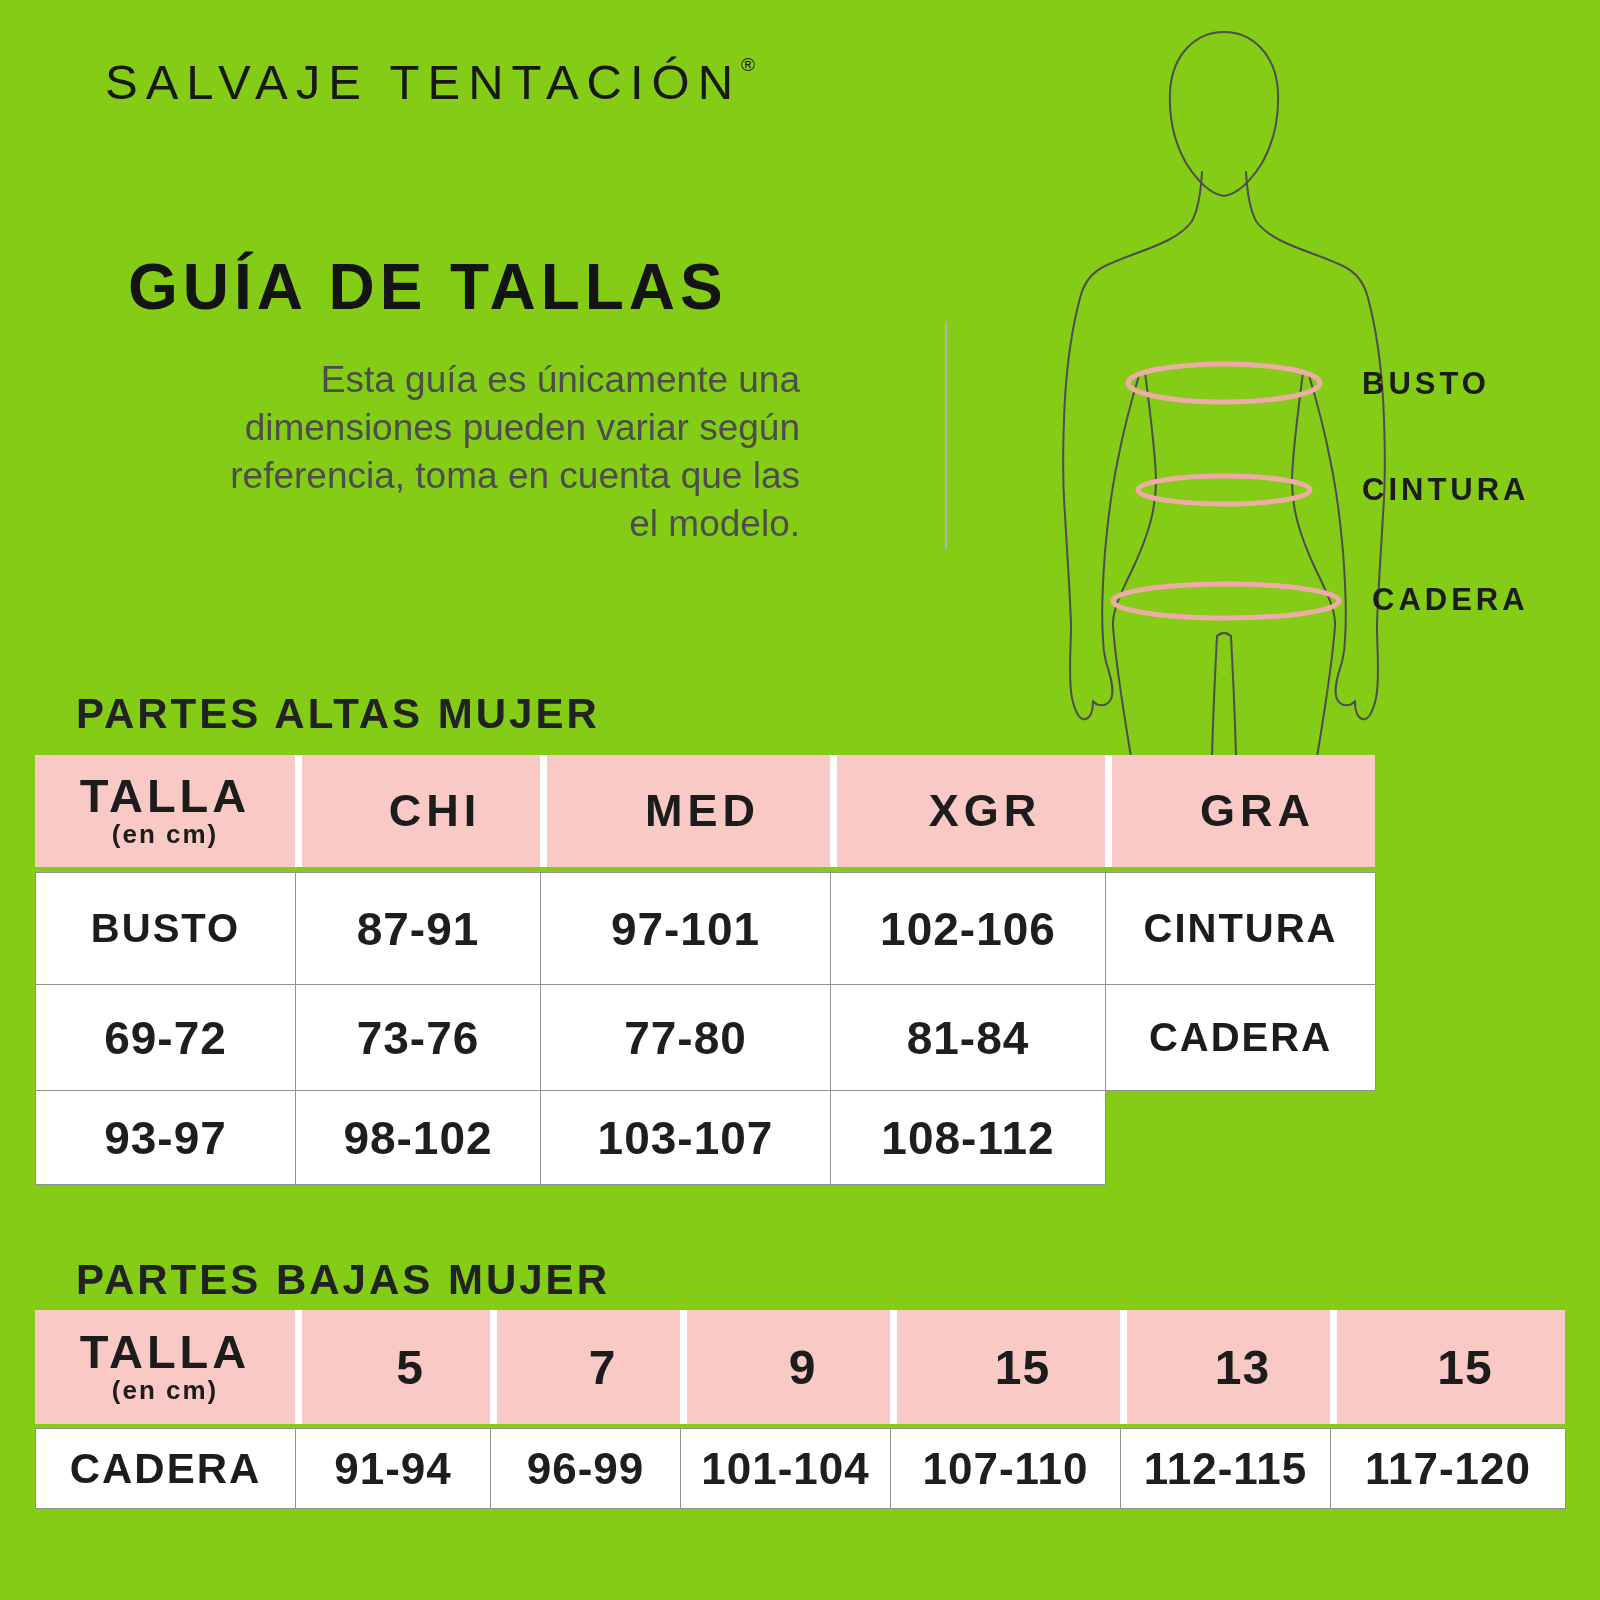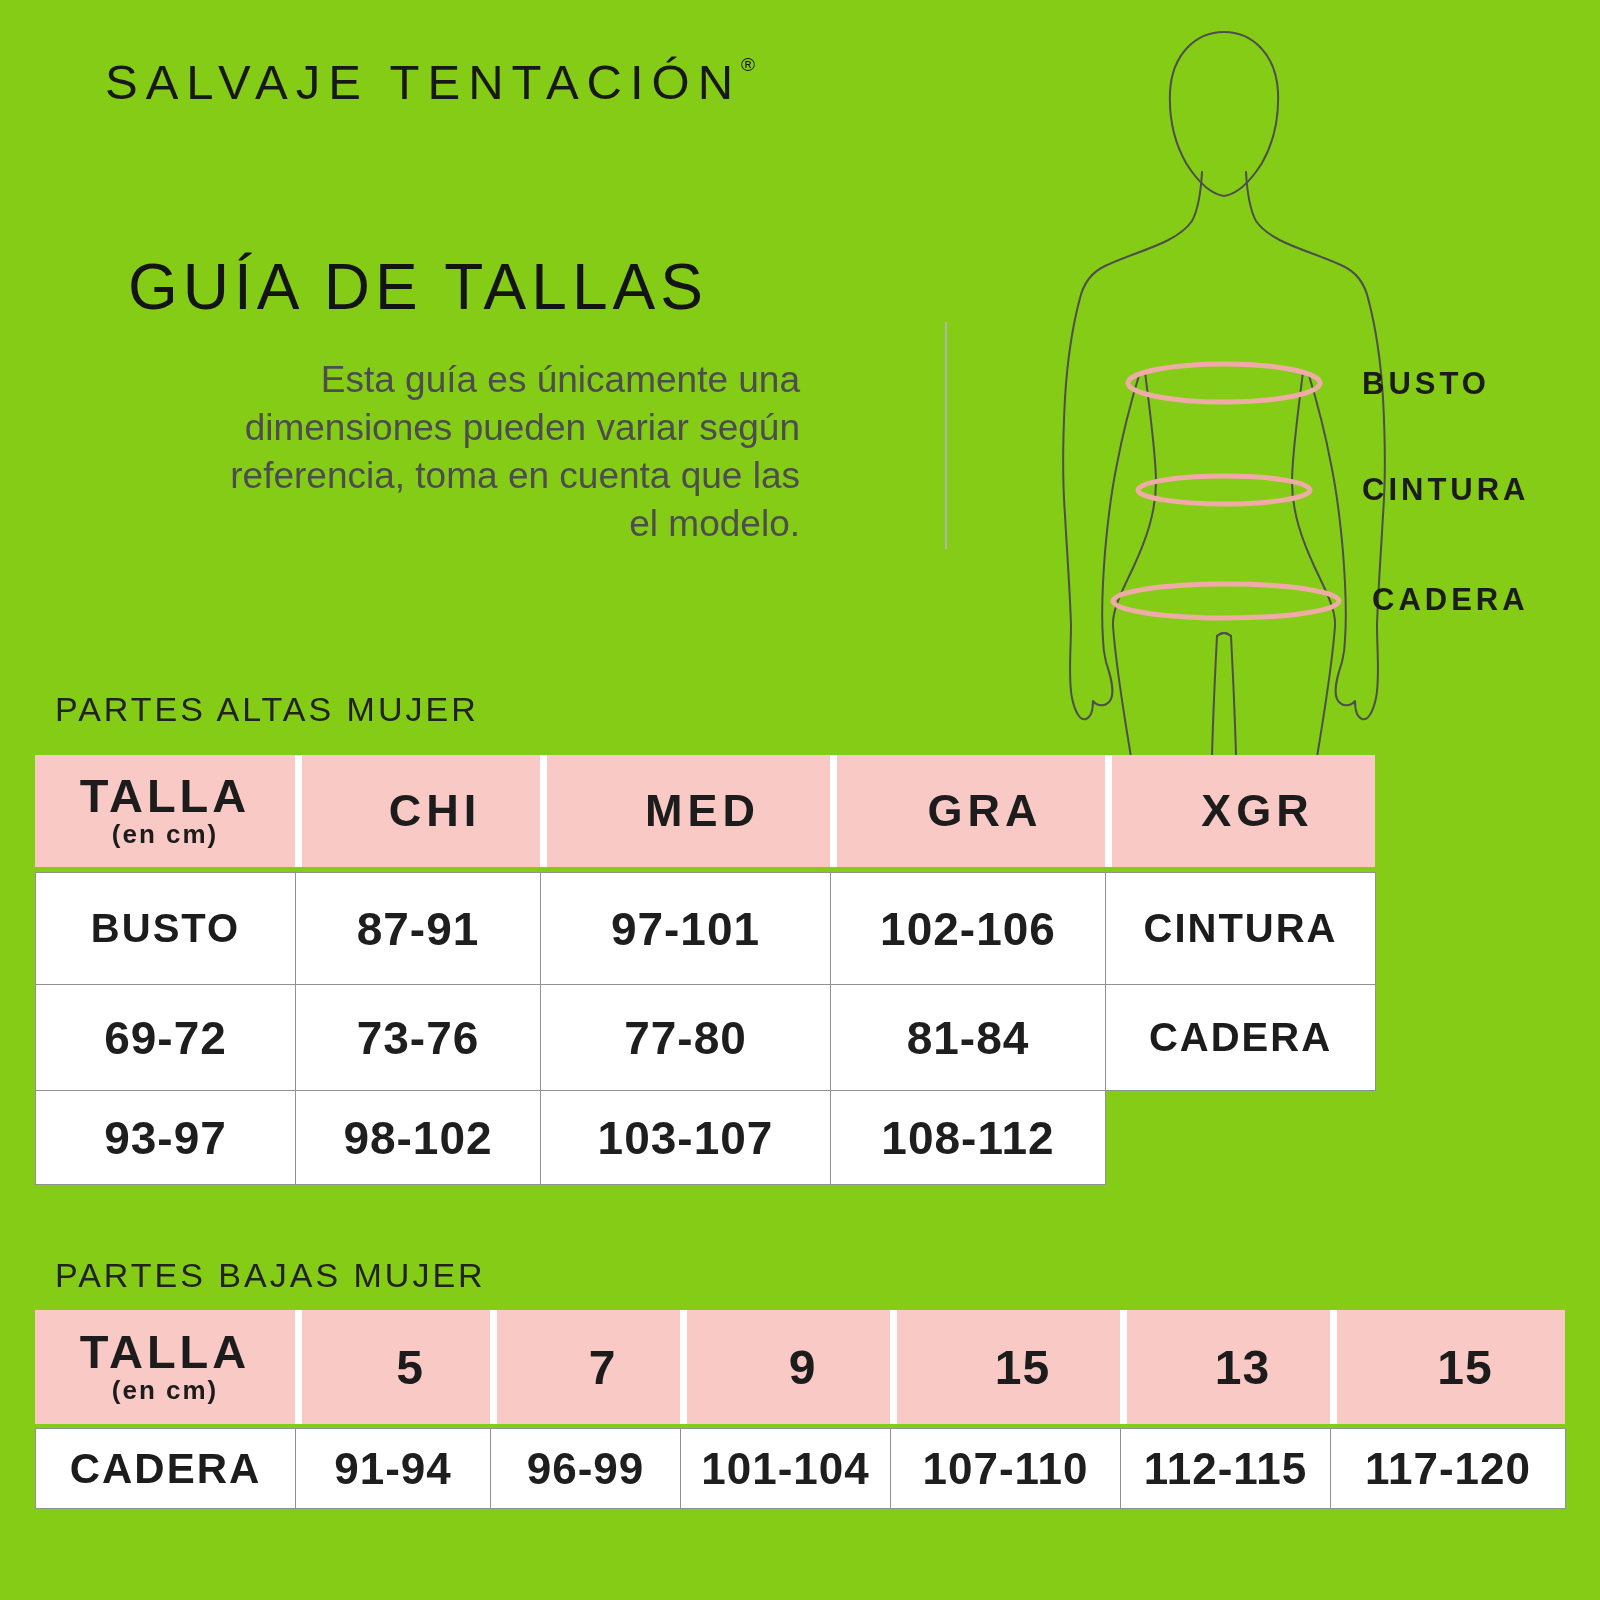--- a/index.html
+++ b/index.html
@@ -11,32 +11,32 @@
   }
   html,body{margin:0;padding:0;background:#fff;}
   .canvas{
     position:relative;width:1600px;height:1600px;background:#84cc16;overflow:hidden;
     font-family:"Liberation Sans",sans-serif;color:var(--text-dark);
   }
   
   .brand{position:absolute;left:105px;top:54px;font-size:49px;letter-spacing:8px;color:#181818;font-weight:400;white-space:nowrap;}
   .brand sup{font-size:19px;letter-spacing:0;vertical-align:28px;}
   
-  .title{position:absolute;left:128px;top:250px;margin:0;font-size:64px;font-weight:400;letter-spacing:5px;color:#141414;white-space:nowrap;}
+  .title{position:absolute;left:128px;top:250px;margin:0;font-size:64px;font-weight:700;letter-spacing:5px;color:#141414;white-space:nowrap;}
   .description{position:absolute;left:55px;top:356px;width:745px;text-align:right;font-size:37px;line-height:48px;color:var(--text-gray);}
   
   .divider{position:absolute;left:945px;top:322px;width:2px;height:227px;background:#b3b3b3;}
   
   .figure{position:absolute;left:950px;top:20px;width:650px;height:737px;}
   .measure-label{position:absolute;font-size:31px;font-weight:700;letter-spacing:4px;color:#1c1c1c;white-space:nowrap;}
   .lbl-busto{left:1362px;top:366px;}
   .lbl-cintura{left:1362px;top:472px;}
   .lbl-cadera{left:1372px;top:582px;}
   
-  .section-label{position:absolute;left:55px;font-size:34px;font-weight:400;letter-spacing:3px;color:#222;white-space:nowrap;}
+  .section-label{position:absolute;left:76px;font-size:42px;font-weight:700;letter-spacing:3px;color:#222;white-space:nowrap;}
   .sec-altas{top:690px;}
   .sec-bajas{top:1256px;}
   
   .thead{position:absolute;left:35px;display:grid;}
   .thead .hcell{
     box-sizing:border-box;background:var(--header-pink);
     display:flex;flex-direction:column;align-items:center;justify-content:center;
   }
   .thead .hcell:not(:first-child){border-left:7px solid #fff;padding-left:28px;}
   .t1-cols{grid-template-columns:260px 245px 290px 275px 270px;}
@@ -108,22 +108,22 @@
 
   <div class="section-label sec-altas">PARTES ALTAS MUJER</div>
 
   <div class="thead t1-cols thead-altas">
     <div class="hcell">
       <div class="talla">TALLA</div>
       <div class="talla-unit">(en cm)</div>
     </div>
     <div class="hcell size-col">CHI</div>
     <div class="hcell size-col">MED</div>
+    <div class="hcell size-col">XGR</div>
     <div class="hcell size-col">GRA</div>
-    <div class="hcell size-col">XGR</div>
   </div>
 
   <div class="tgrid t1-cols tbody-altas">
     <div class="cell row-label">BUSTO</div>
     <div class="cell val">87-91</div>
     <div class="cell val">97-101</div>
     <div class="cell val">102-106</div>
 
     <div class="cell row-label">CINTURA</div>
     <div class="cell val">69-72</div>

